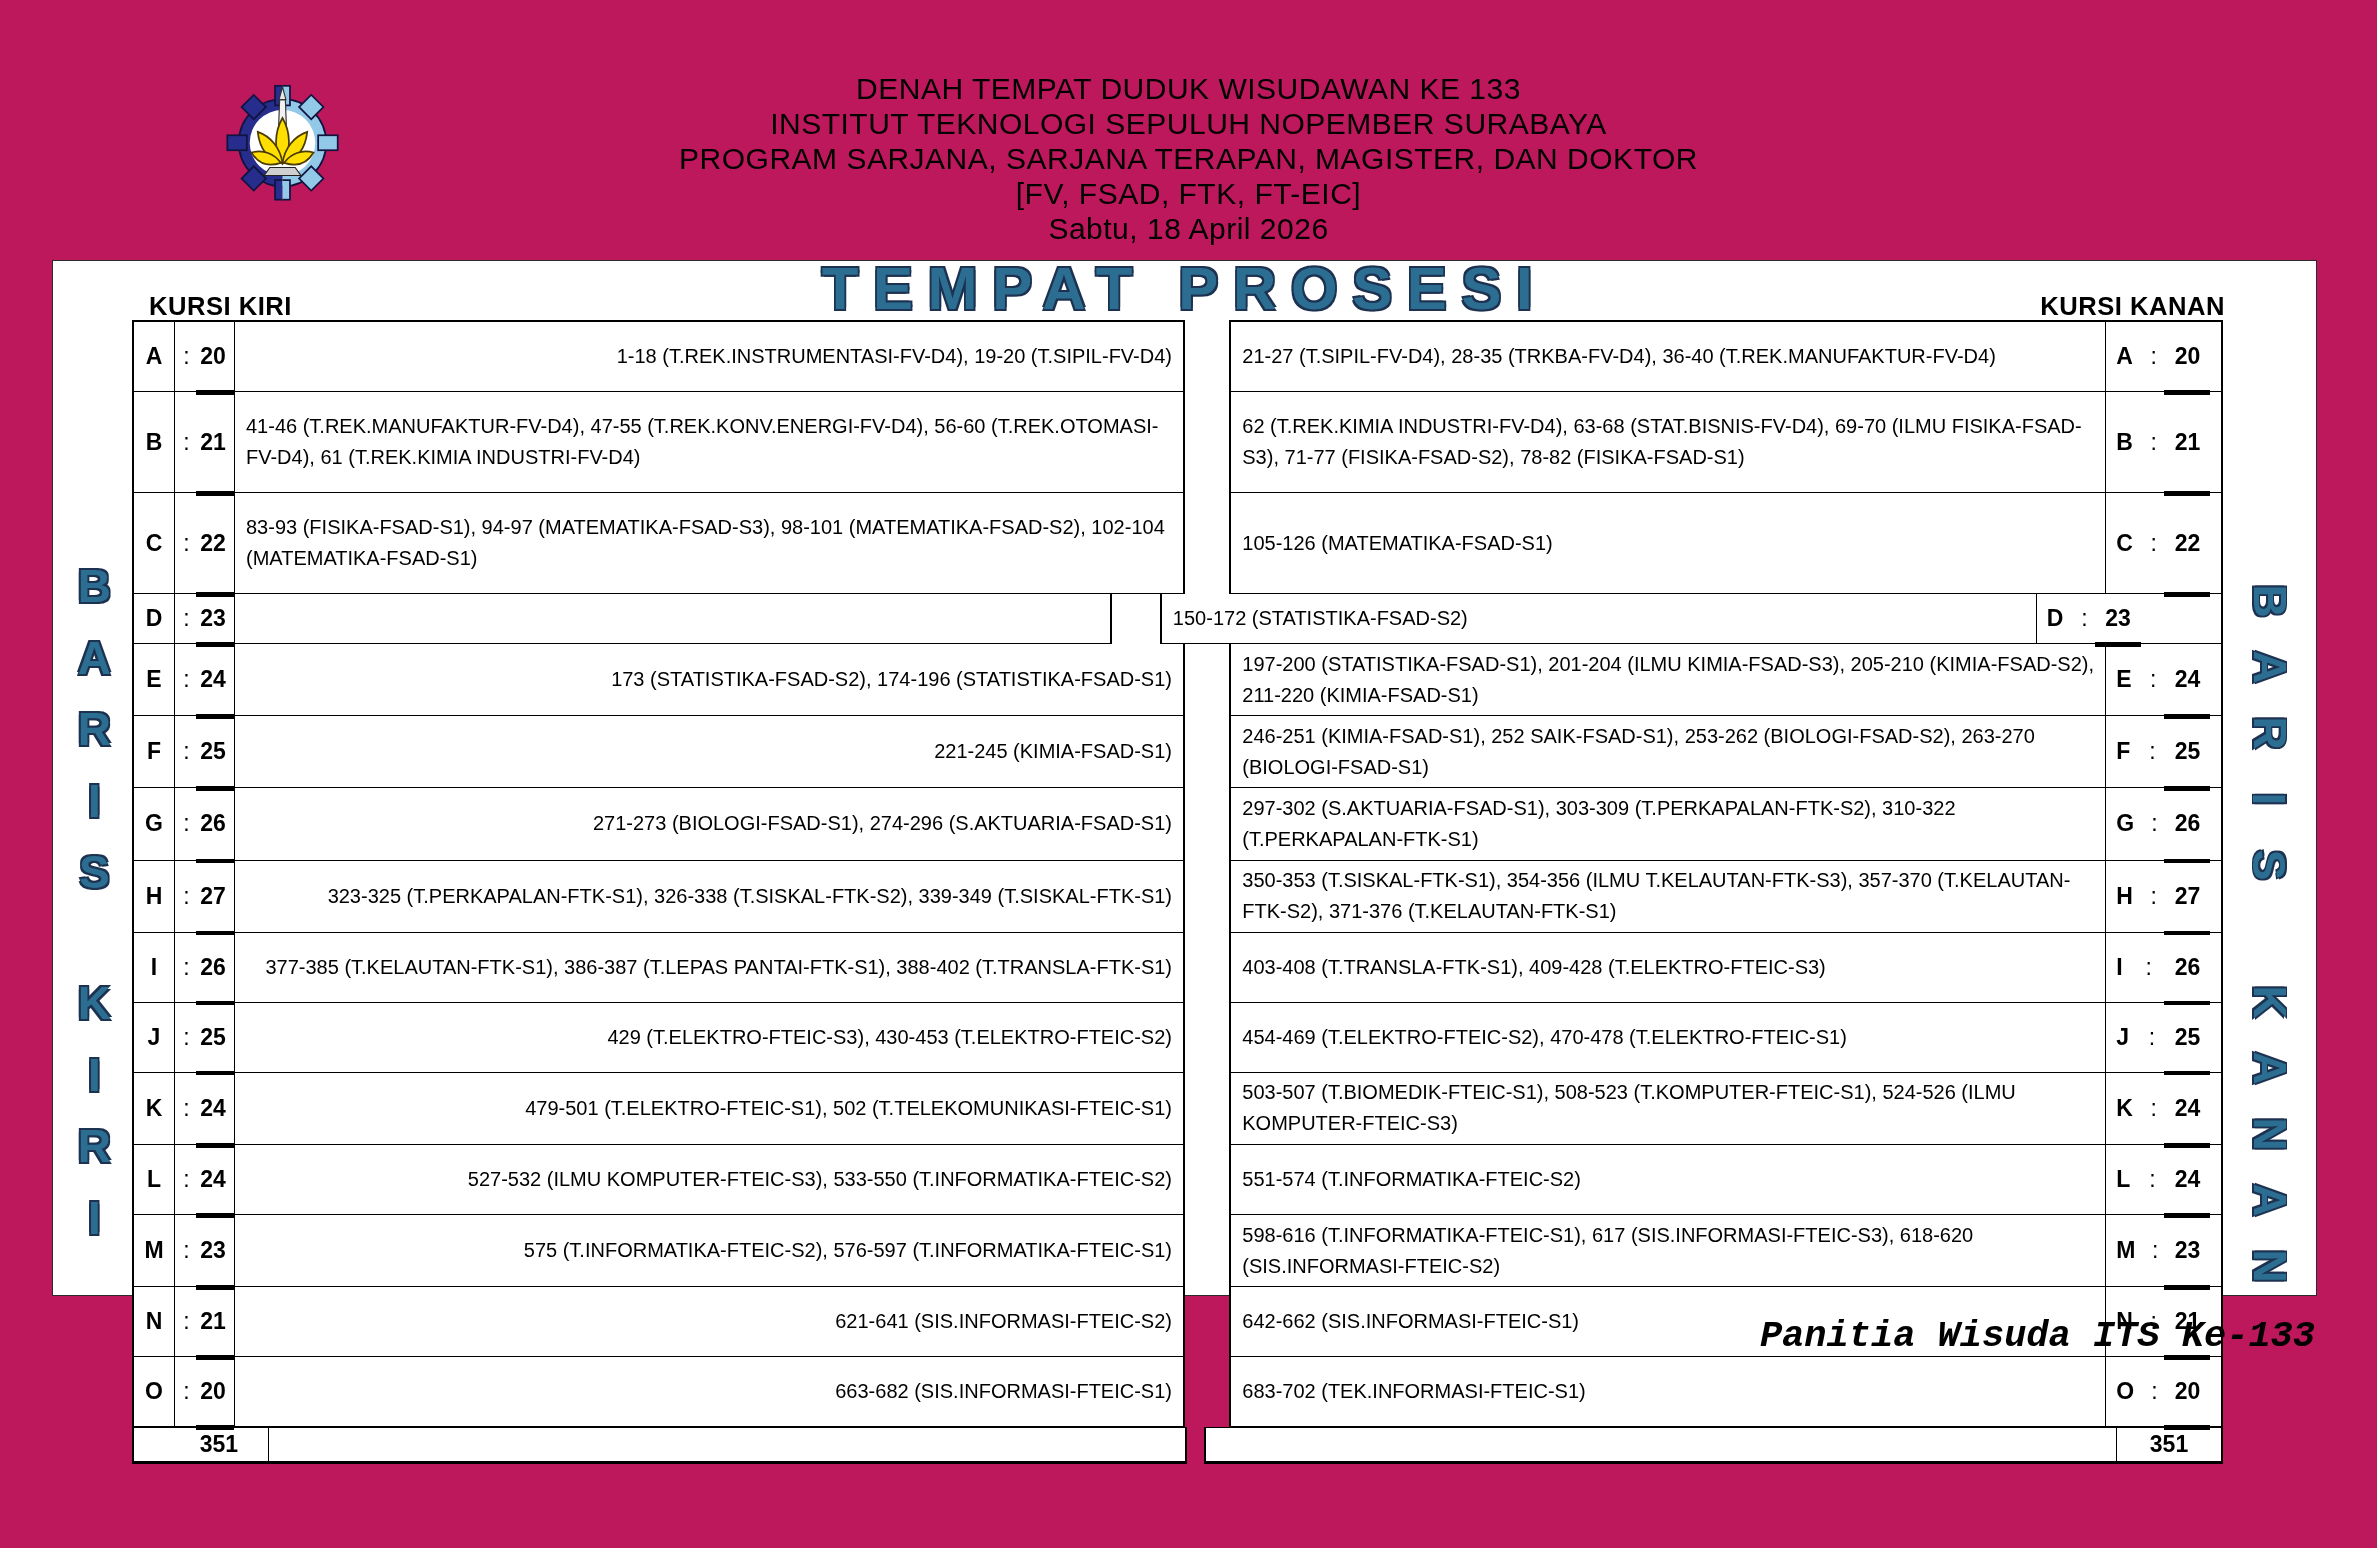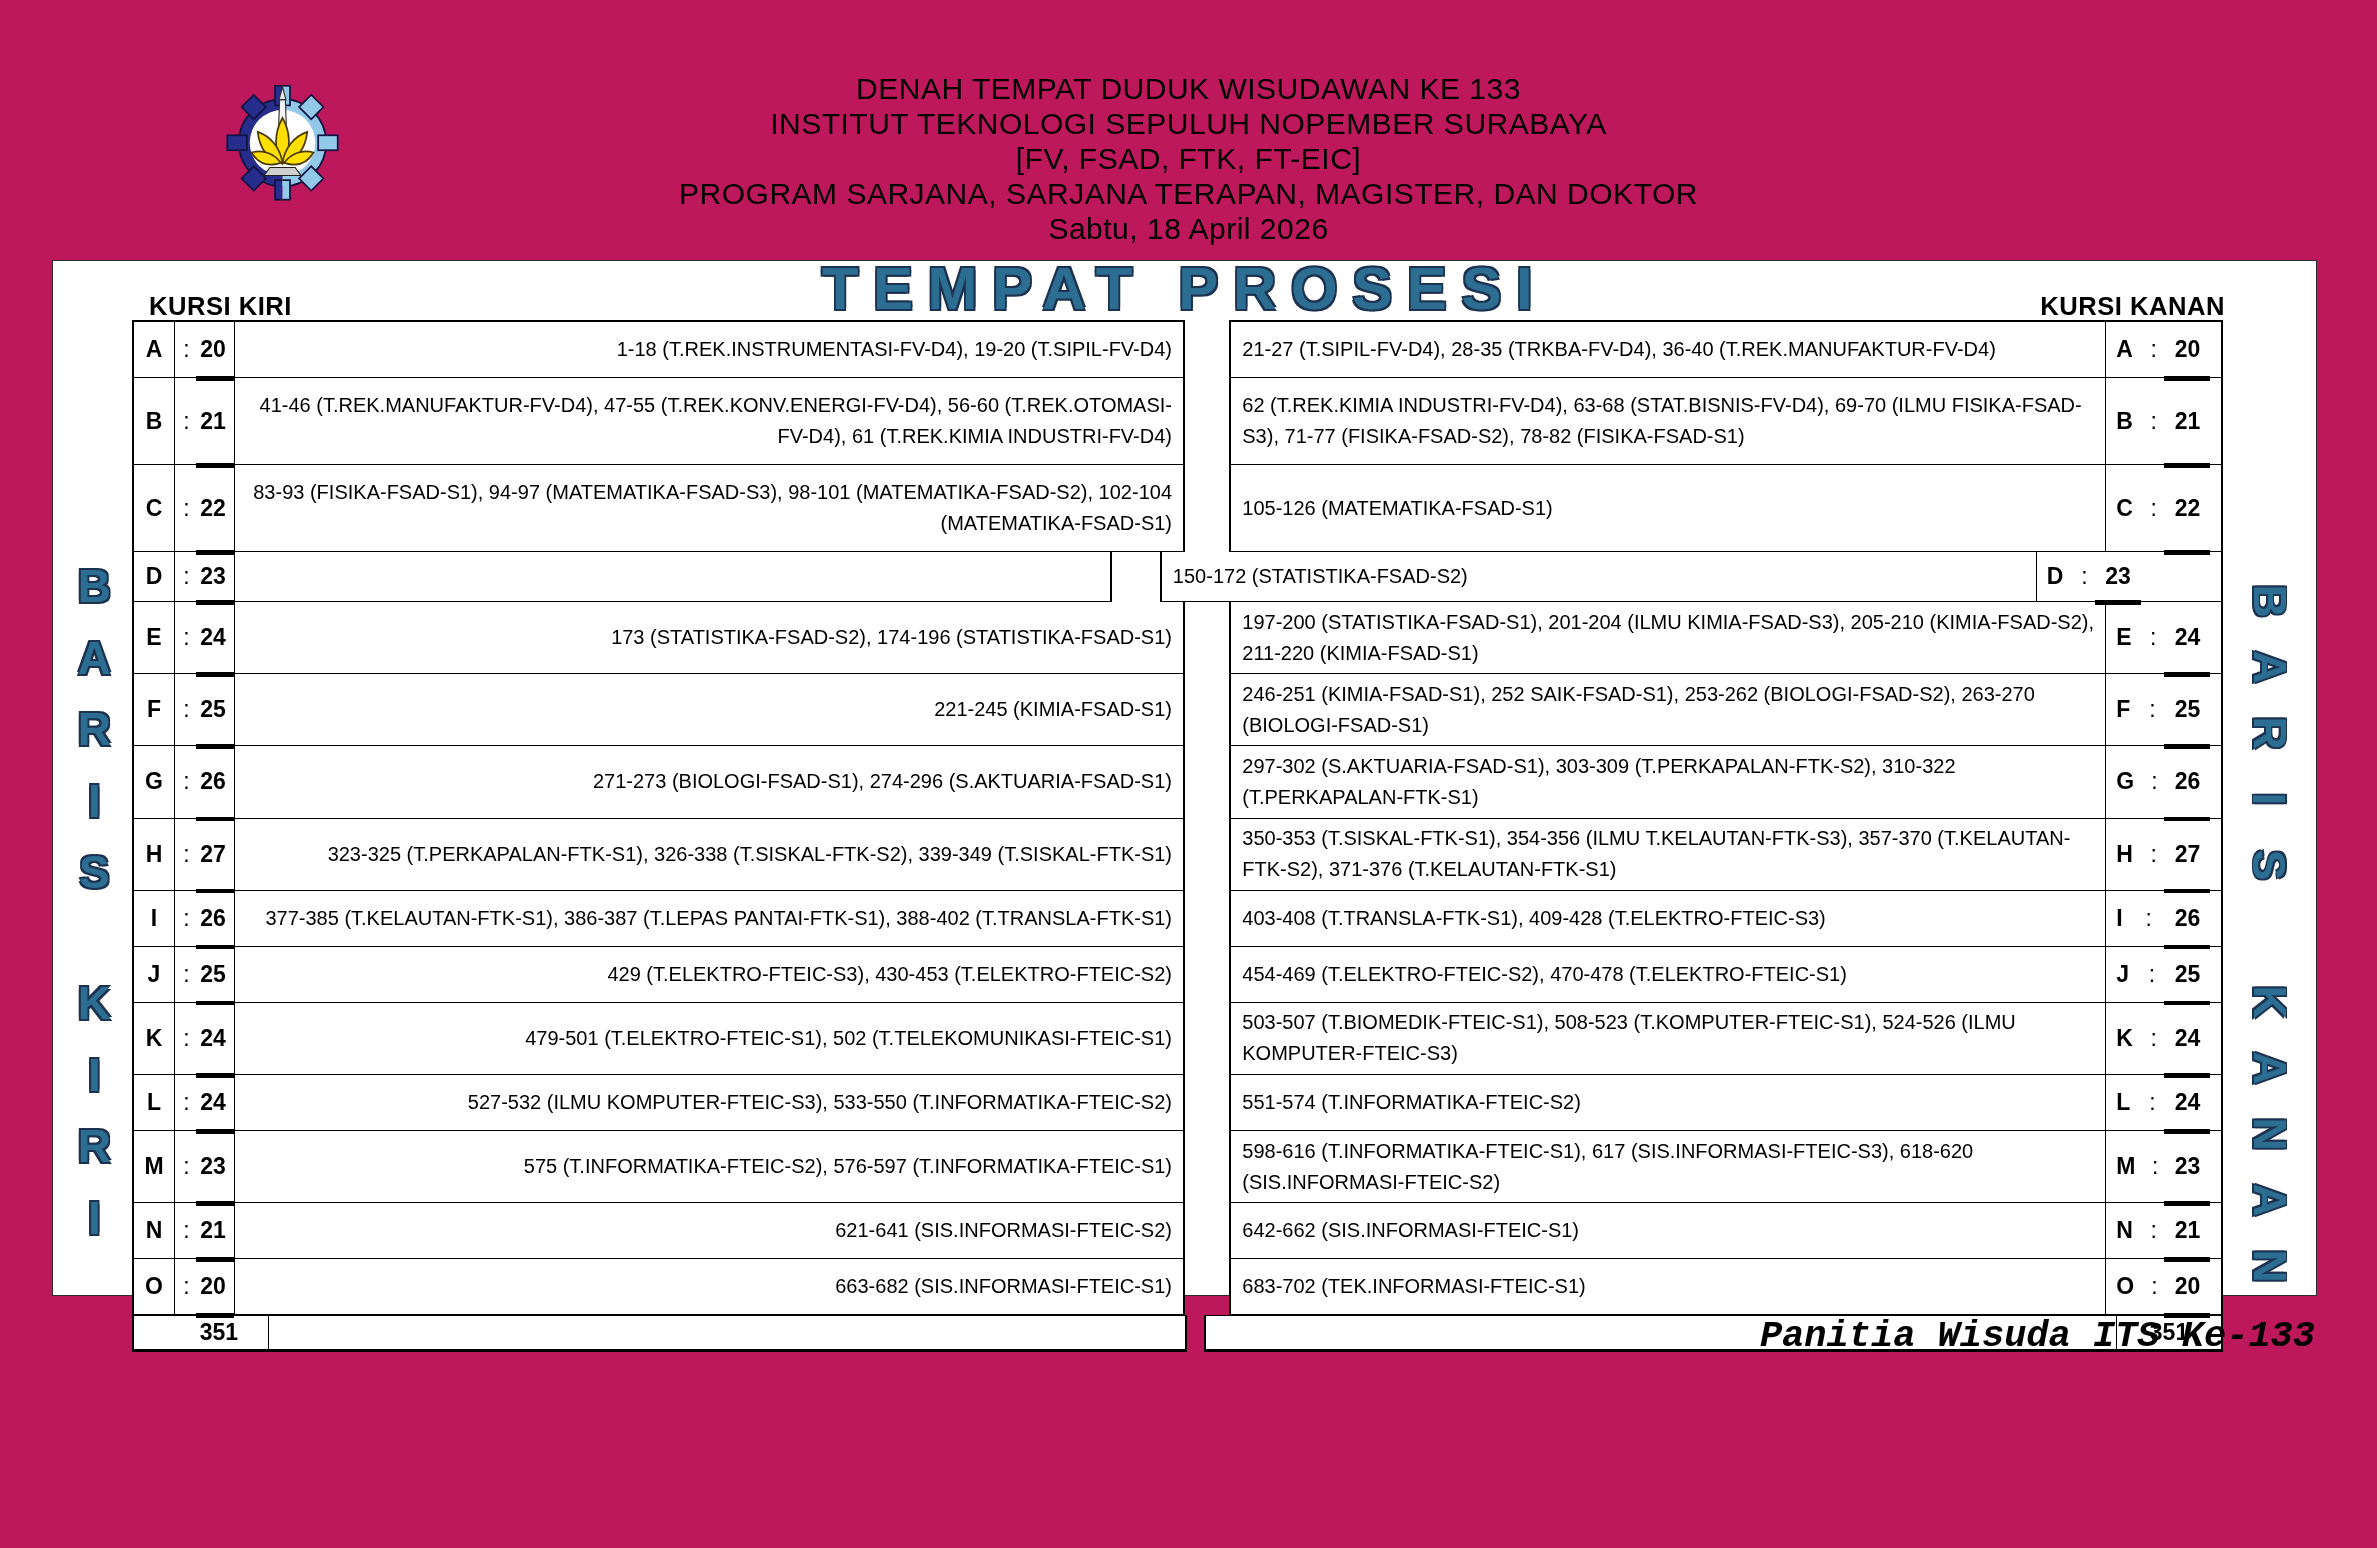--- a/index.html
+++ b/index.html
@@ -54,21 +54,21 @@
   }
   .srow.first .lseg, .srow.first .rseg { border-top:2.7px solid #000; }
   .lseg { width:1055px; }
   .rseg { width:1144px; }
   .gapcol { width:51px; }
 
   .cell { display:flex; align-items:center; min-height:49px; }
   .l-letter { width:41px;  justify-content:center; font-size:23px; font-weight:700; border-right:1.8px solid #000; }
   .l-count  { width:60px;  justify-content:space-between; padding:0 8.2px; font-size:23px; font-weight:700;
               border-right:1.8px solid #000; position:relative; }
-  .l-text   { width:948px; justify-content:flex-end; text-align:right; padding:12px 11px;
+  .l-text   { width:948px; justify-content:flex-end; text-align:left; padding:19px 11px;
               font-size:20px; line-height:31px; }
   .r-text   { width:875px; justify-content:flex-start; text-align:left; padding:4.6px 11px;
               font-size:20px; line-height:31px; border-right:1.8px solid #000; }
   .r-count  { width:104px; justify-content:space-between; padding:0 10px; font-size:23px; font-weight:700;
               position:relative; }
   .colon { font-weight:400; }
   .l-count::after, .r-count::after {
     content:""; position:absolute; right:0; bottom:-3.7px; height:4.6px; background:#000; z-index:2;
   }
   .l-count::after { width:38px; }
@@ -122,22 +122,22 @@
     <path d="M100,92 C86,116 84,150 100,172 C116,150 114,116 100,92 Z" fill="#ffdf00" stroke="#4a3b00" stroke-width="3"></path>
     <path d="M100,170 C76,166 60,146 57,116 C80,124 96,144 100,170 Z" fill="#ffdf00" stroke="#4a3b00" stroke-width="3"></path>
     <path d="M100,170 C124,166 140,146 143,116 C120,124 104,144 100,170 Z" fill="#ffdf00" stroke="#4a3b00" stroke-width="3"></path>
     <path d="M97,170 C74,178 58,172 46,152 C66,146 86,154 97,170 Z" fill="#ffdf00" stroke="#4a3b00" stroke-width="3"></path>
     <path d="M103,170 C126,178 142,172 154,152 C134,146 114,154 103,170 Z" fill="#ffdf00" stroke="#4a3b00" stroke-width="3"></path>
   </svg>
 
   <div class="header-text">
     <div class="hline">DENAH TEMPAT DUDUK WISUDAWAN KE 133</div>
     <div class="hline">INSTITUT TEKNOLOGI SEPULUH NOPEMBER SURABAYA</div>
+    <div class="hline">PROGRAM SARJANA, SARJANA TERAPAN, MAGISTER, DAN DOKTOR</div>
     <div class="hline">[FV, FSAD, FTK, FT-EIC]</div>
-    <div class="hline">PROGRAM SARJANA, SARJANA TERAPAN, MAGISTER, DAN DOKTOR</div>
     <div class="hline">Sabtu, 18 April 2026</div>
   </div>
 
   <div class="outer-box">
     <div class="stage-title">TEMPAT PROSESI</div>
     <div class="kursi-label kursi-left">KURSI KIRI</div>
     <div class="kursi-label kursi-right">KURSI KANAN</div>
 
     <div class="rail rail-left">
         <span class="rail-letter">B</span>

